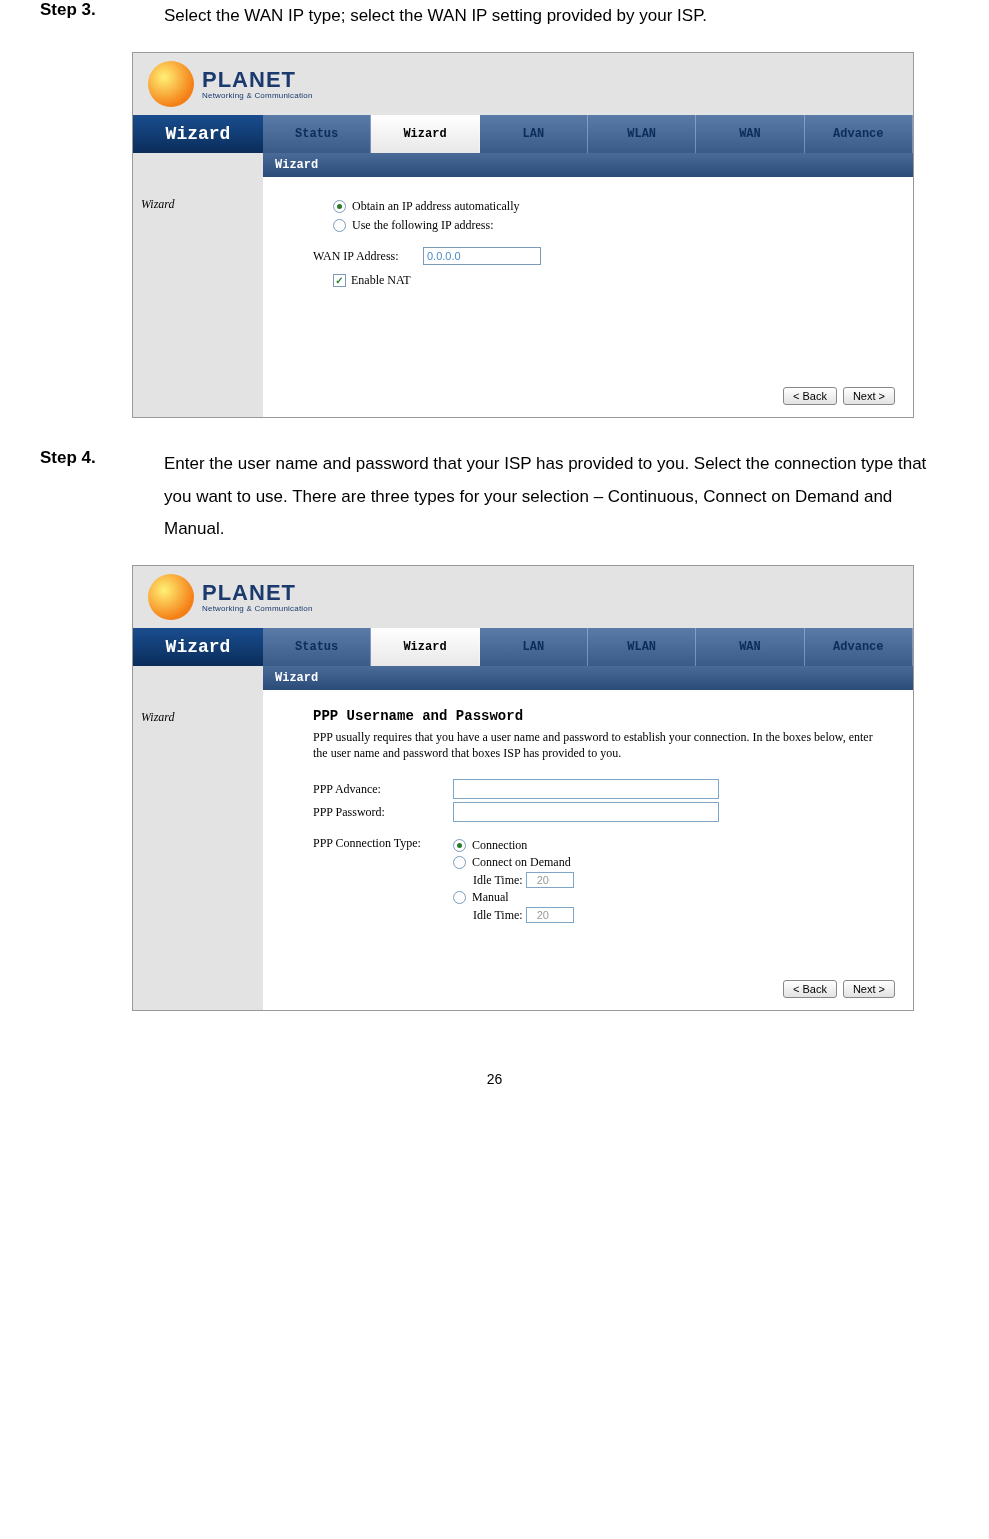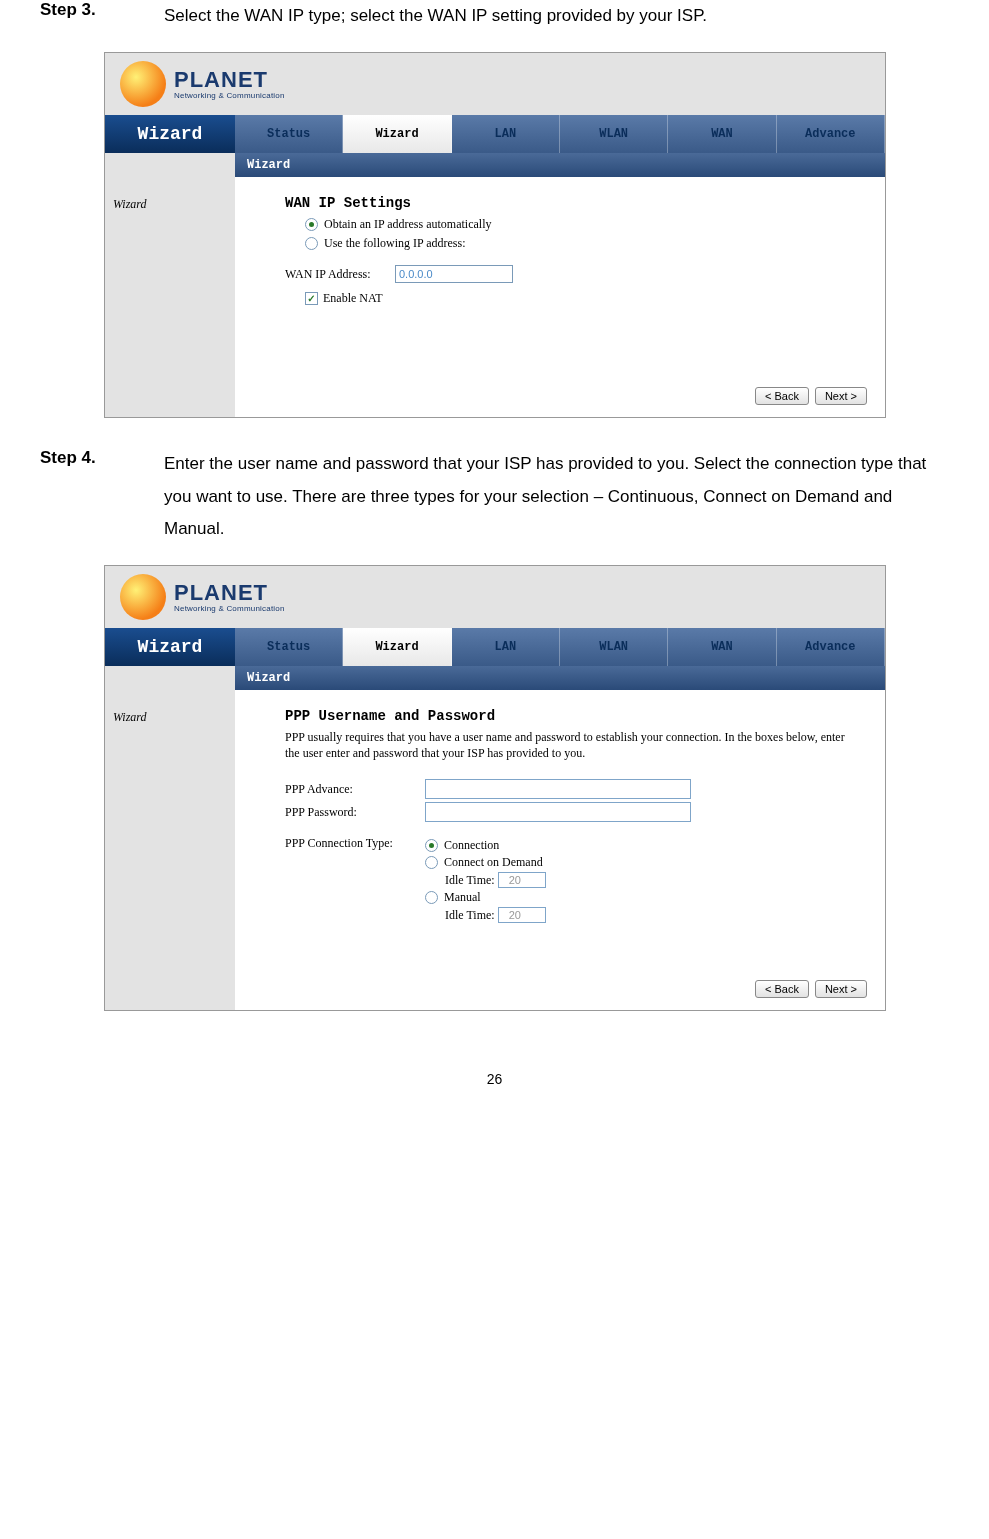--- a/index.html
+++ b/index.html
@@ -1,20 +1,20 @@
 <!DOCTYPE html>
 <html><head>
 <meta charset="utf-8">
 <style>
 body{margin:0;padding:0;font-family:Arial,sans-serif;font-size:14px;background:#fff;color:#000;width:989px;margin:0 auto;}
 .page{padding:0 40px;box-sizing:border-box;}
 .step{display:flex;align-items:flex-start;margin-bottom:12px;gap:44px;}
 .step-label{font-weight:bold;min-width:80px;font-size:17px;font-family:Arial,Helvetica,sans-serif;}
 .step-text{font-size:17px;line-height:1.9;font-family:Arial,Helvetica,sans-serif;}
-.screenshot{margin:20px 0 30px 64px;width:780px;border:1px solid #999;background:#e3e3e3;font-family:Tahoma,Verdana,Arial,sans-serif;}
+.screenshot{margin:20px 0 30px 92px;width:780px;border:1px solid #999;background:#e3e3e3;font-family:Tahoma,Verdana,Arial,sans-serif;}
 .logo-bar{background:#e3e3e3;height:62px;display:flex;align-items:center;padding-left:15px;}
 .logo-circle{width:46px;height:46px;border-radius:50%;background:radial-gradient(circle at 35% 35%,#fff176,#f57f17 70%);margin-right:8px;}
 .logo-txt{display:flex;flex-direction:column;}
 .logo-name{font-family:Arial Black,Arial,sans-serif;font-size:22px;font-weight:900;letter-spacing:1px;color:#1a3a6e;line-height:1;}
 .logo-sub{font-size:8px;color:#1a3a6e;letter-spacing:0.2px;}
 .nav-row{display:flex;height:38px;}
 .nav-left{width:130px;background:linear-gradient(to bottom,#1a4d8f,#0a2d5a);color:#fff;font-family:'Courier New',monospace;font-weight:bold;font-size:18px;display:flex;align-items:center;justify-content:center;}
 .nav-items{flex:1;display:flex;background:linear-gradient(to bottom,#5a7aa8,#3a5a88);}
 .nav-item{flex:1;display:flex;align-items:center;justify-content:center;font-family:'Courier New',monospace;font-weight:bold;font-size:12px;color:#0a2d5a;border-right:1px solid rgba(255,255,255,0.3);}
 .nav-item.active{background:linear-gradient(to bottom,#fff,#e8e8e8);color:#000;}
@@ -73,21 +73,20 @@
       <div class="nav-item">Advance</div>
     </div>
   </div>
   <div class="subnav-row">
     <div class="subnav-left"></div>
     <div class="subnav">Wizard</div>
   </div>
   <div class="content-row">
     <div class="side">Wizard</div>
     <div class="panel">
-      <div class="panel-title">WAN IP Settings</div>
       <div class="radio-row">
         <span class="radio sel"></span>
         <span>Obtain an IP address automatically</span>
       </div>
       <div class="radio-row">
         <span class="radio"></span>
         <span>Use the following IP address:</span>
       </div>
       <div class="field-row">
         <span class="field-label">WAN IP Address:</span>
@@ -130,21 +129,21 @@
     </div>
   </div>
   <div class="subnav-row">
     <div class="subnav-left"></div>
     <div class="subnav">Wizard</div>
   </div>
   <div class="content-row">
     <div class="side">Wizard</div>
     <div class="panel" style="min-height:320px;">
       <div class="panel-title">PPP Username and Password</div>
-      <div class="panel-desc">PPP usually requires that you have a user name and password to establish your connection. In the boxes below, enter the user enter and password that your ISP has provided to you.</div>
+      <div class="panel-desc">PPP usually requires that you have a user name and password to establish your connection. In the boxes below, enter the user name and password that boxes ISP has provided to you.</div>
       <div class="form-row">
         <span class="form-label">PPP Advance:</span>
         <input class="wide-input" style="">
       </div>
       <div class="form-row">
         <span class="form-label">PPP Password:</span>
         <input class="wide-input" type="password" style="">
       </div>
       <div class="form-row" style="margin-top:14px;align-items:flex-start;">
         <span class="form-label">PPP Connection Type:</span>

